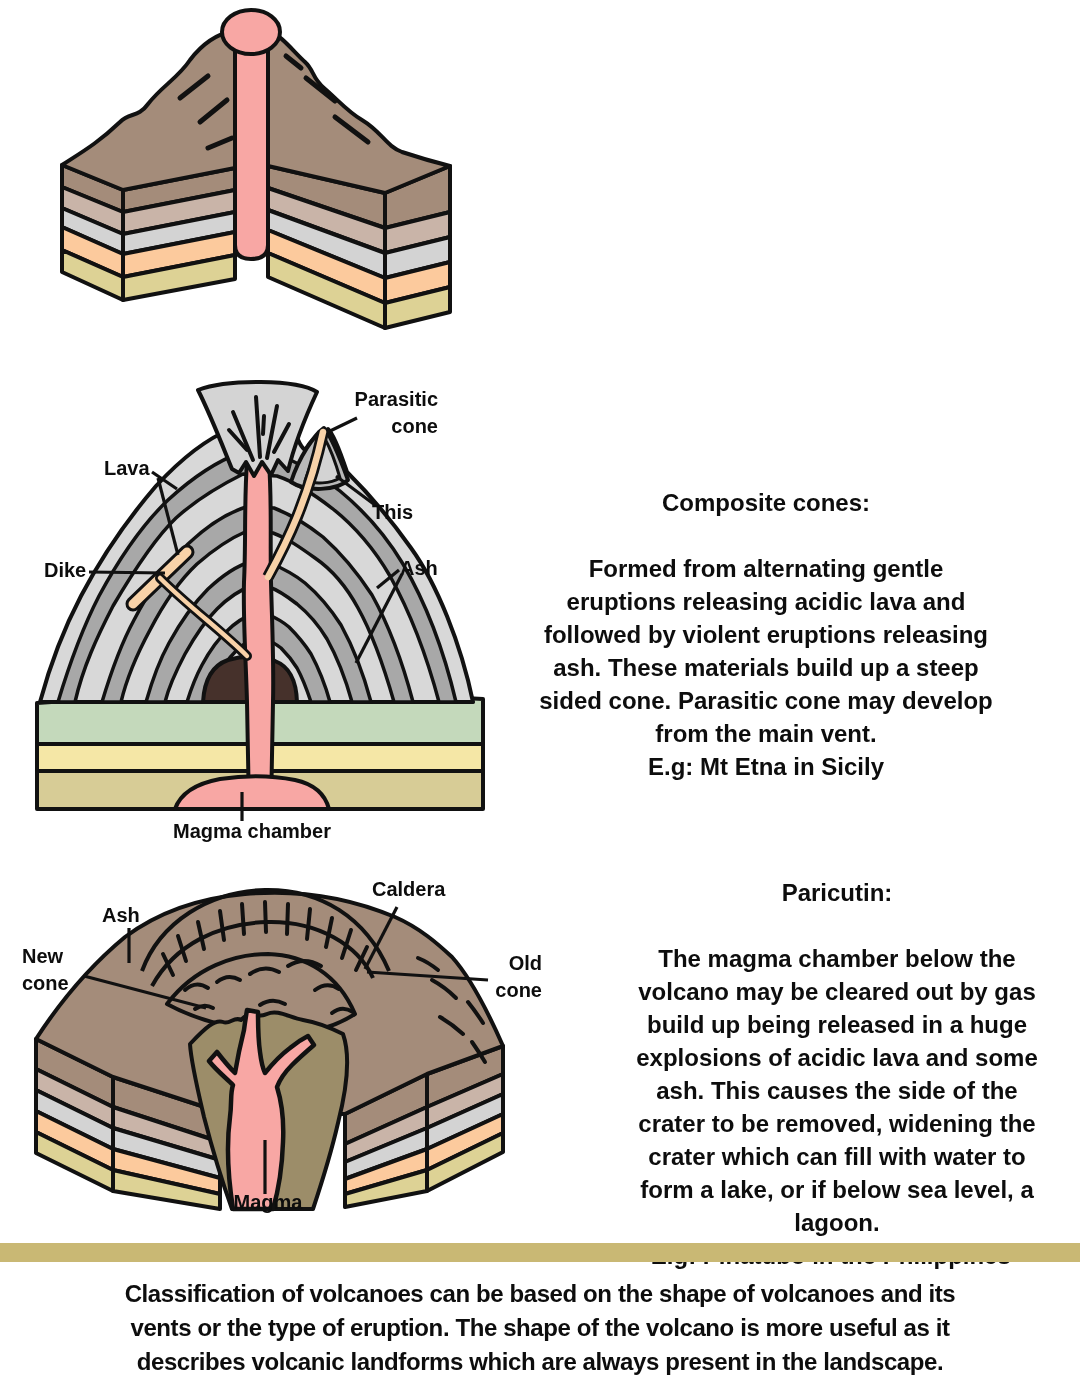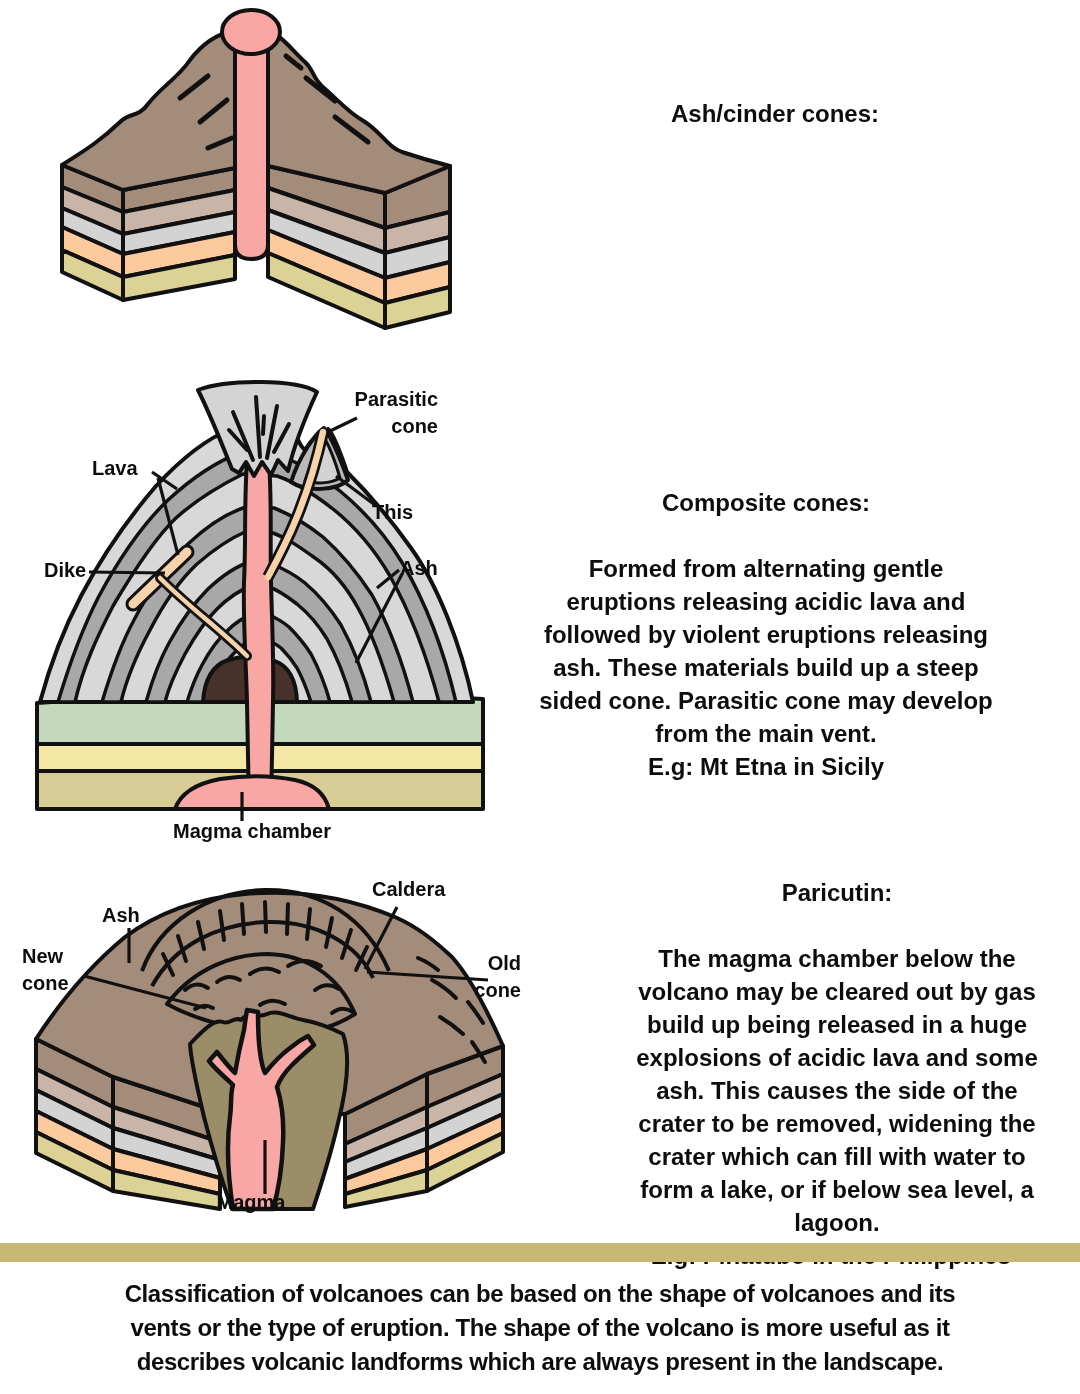--- a/index.html
+++ b/index.html
@@ -61,21 +61,20 @@
         <path d="M305,117 L338,142"></path>
         <path d="M256,56 L271,68"></path>
       </g>
 
       <path d="M205,30 L205,245 Q205,259 221,259 Q238,259 238,245 L238,30 Z" fill="#f8a7a4"></path>
       <ellipse cx="221" cy="32" rx="29" ry="22" fill="#f8a7a4"></ellipse>
     </g>
   </svg>
 
   <div class="abs tblock" style="left:530px;top:64px;width:490px;">
-    <div>Ash/cinder cones:</div>
   </div>
 
   <svg class="abs" style="left:25px;top:372px;" width="475" height="485" viewBox="0 0 475 485">
     <g stroke="#111" stroke-width="4" stroke-linejoin="round">
 
       <path d="M12,331 C 120,323 330,320 458,327 L458,372 L12,372 Z" fill="#c4d9bb"></path>
       <rect x="12" y="372" width="446" height="27" fill="#f5e7a6"></rect>
       <rect x="12" y="399" width="446" height="38" fill="#d7cc96"></rect>
 
       <path d="M15,330 C 25,293 36,262 56,224 C 76,186 101,149 131,114
@@ -139,21 +138,21 @@
         <path d="M332,46 L303,60" fill="none"></path>
         <path d="M350,133 L311,104" fill="none"></path>
         <path d="M64,200 L140,201" fill="none"></path>
         <path d="M374,198 L352,216" fill="none"></path>
         <path d="M377,202 L331,291" fill="none"></path>
         <path d="M217,420 L217,449" fill="none"></path>
       </g>
     </g>
   </svg>
 
-  <div class="abs dlabel" style="left:92px;top:455px;">Lava</div>
+  <div class="abs dlabel" style="left:104px;top:455px;">Lava</div>
   <div class="abs dlabel right" style="left:328px;top:386px;width:110px;">Parasitic
 cone</div>
   <div class="abs dlabel" style="left:372px;top:499px;">This</div>
   <div class="abs dlabel" style="left:44px;top:557px;">Dike</div>
   <div class="abs dlabel" style="left:400px;top:555px;">Ash</div>
   <div class="abs dlabel center" style="left:152px;top:818px;width:200px;">Magma chamber</div>
 
   <div class="abs tblock" style="left:512px;top:453px;width:508px;">
     <div>Composite cones:</div>
     <div>Formed from alternating gentle
@@ -258,23 +257,23 @@
         <path d="M468,118 L347,110" fill="none"></path>
         <path d="M245,278 L245,332" fill="none"></path>
       </g>
     </g>
   </svg>
 
   <div class="abs dlabel" style="left:102px;top:902px;">Ash</div>
   <div class="abs dlabel" style="left:22px;top:943px;width:70px;">New
 cone</div>
   <div class="abs dlabel" style="left:372px;top:876px;">Caldera</div>
-  <div class="abs dlabel right" style="left:463px;top:950px;width:58px;">Old
+  <div class="abs dlabel right" style="left:484px;top:950px;width:58px;">Old
 cone</div>
-  <div class="abs dlabel center" style="left:206px;top:1189px;width:90px;">Magma</div>
+  <div class="abs dlabel center" style="left:223px;top:1189px;width:90px;">Magma</div>
 
   <div class="abs tblock" style="left:597px;top:843px;width:480px;">
     <div>Paricutin:</div>
     <div>The magma chamber below the
 volcano may be cleared out by gas
 build up being released in a huge
 explosions of acidic lava and some
 ash. This causes the side of the
 crater to be removed, widening the
 crater which can fill with water to

